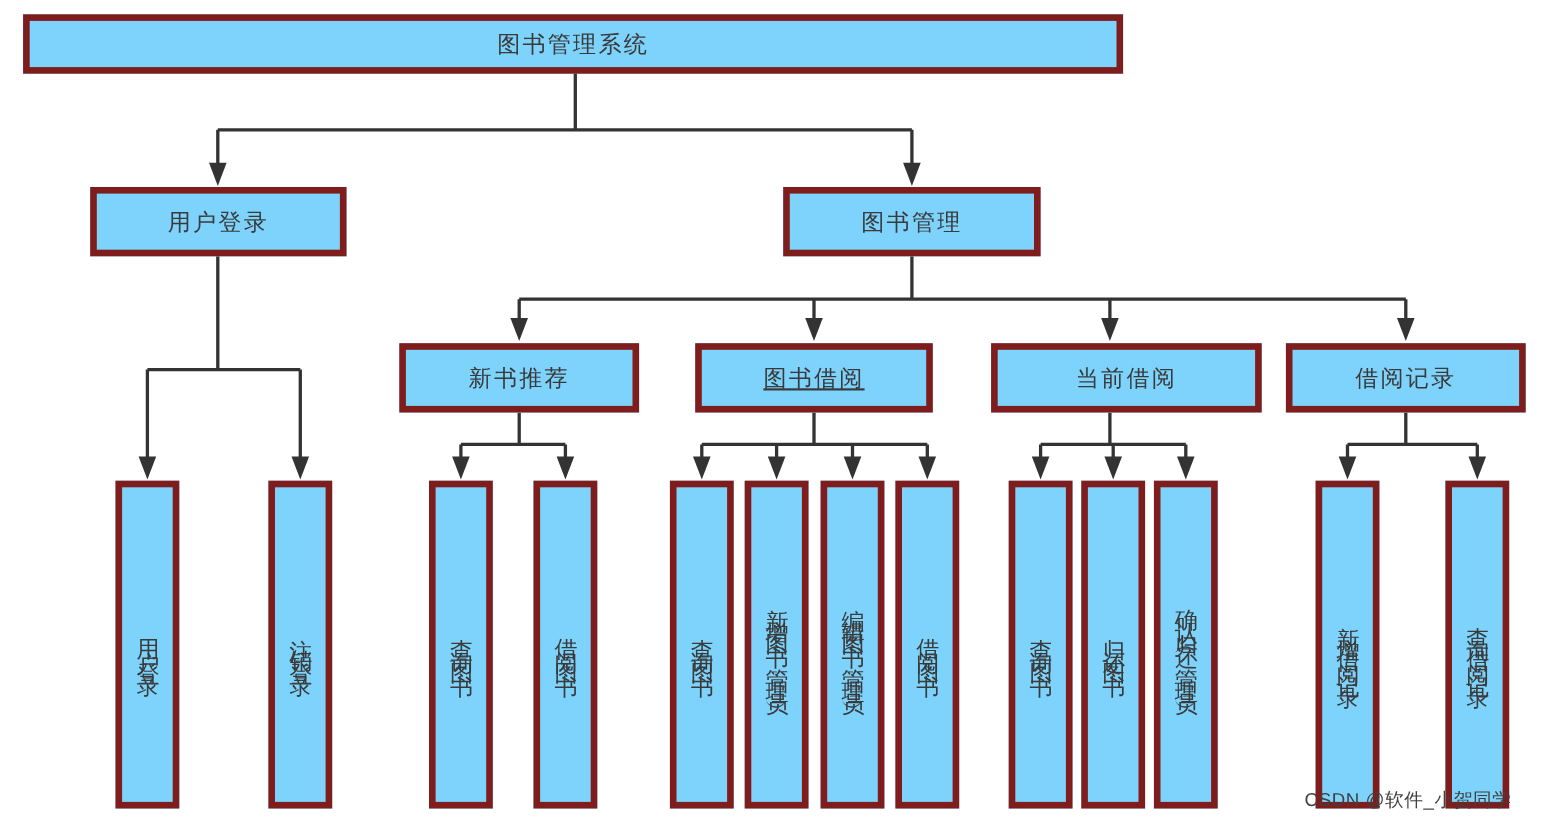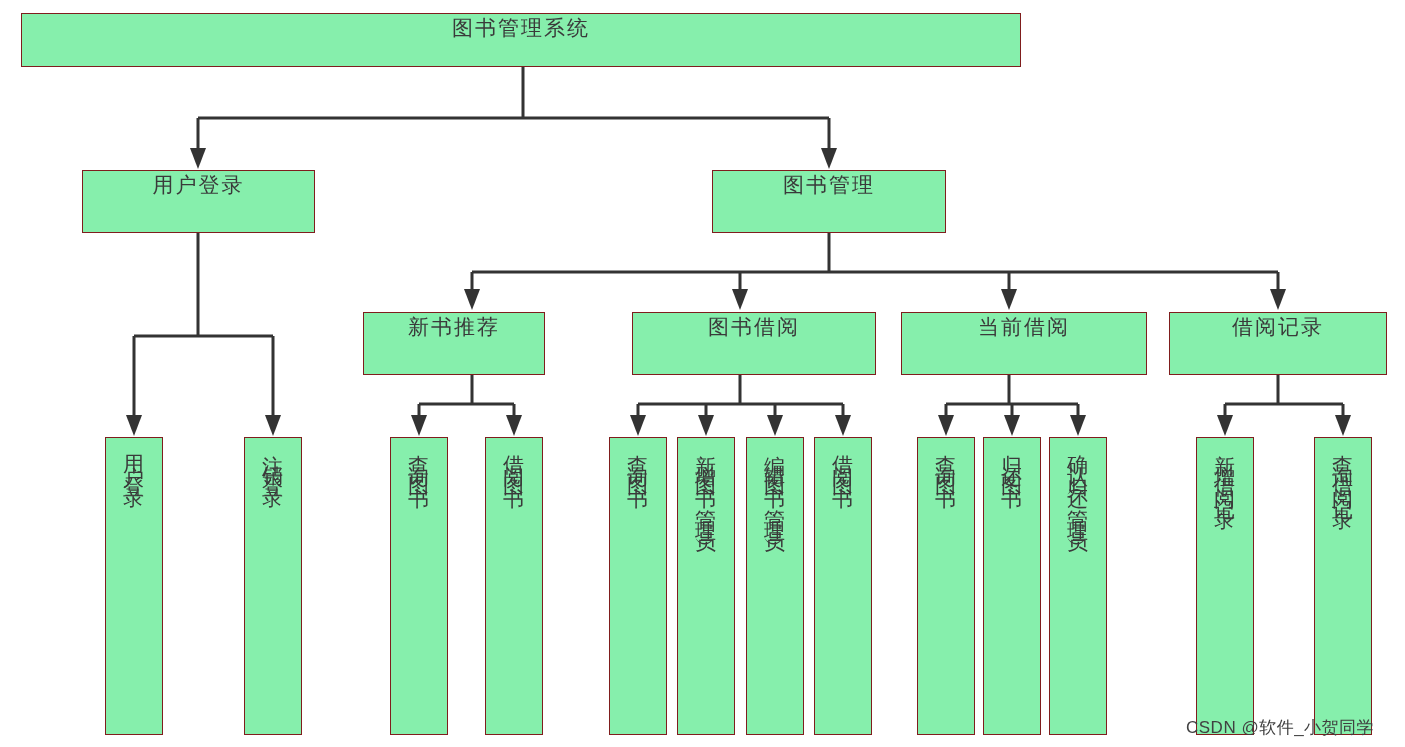--- a/index.html
+++ b/index.html
@@ -3,22 +3,22 @@
 <meta charset="utf-8">
 <style>
   html,body{margin:0;padding:0;}
   body{
     width:1405px;height:747px;position:relative;background:#ffffff;
     font-family:"Liberation Sans","DejaVu Sans",sans-serif;
     overflow:hidden;
   }
   #connectors{position:absolute;left:0;top:0;z-index:0;}
   .node{
-    position:absolute;box-sizing:border-box;background:#86efac;
-    border:1px solid #7f1d1d;display:flex;align-items:flex-start;justify-content:center;
+    position:absolute;box-sizing:border-box;background:#7dd3fc;
+    border:6px solid #7f1d1d;display:flex;align-items:center;justify-content:center;
     z-index:1;color:#3a3a3a;
   }
   .hlabel{font-size:21px;letter-spacing:2px;white-space:nowrap;}
   .vtext{
     writing-mode:vertical-rl;text-orientation:mixed;
     font-size:21px;letter-spacing:11px;line-height:1;white-space:nowrap;
   }
   .leaf{width:58px;top:437px;height:298px;}
   .lvl2{top:170px;height:63px;}
   .lvl3{top:312px;height:63px;}
@@ -74,24 +74,24 @@
   <span class="hlabel">图书管理系统</span>
 </div>
 
 <div class="node lvl2" style="left:82px;width:233px;">
   <span class="hlabel">用户登录</span>
 </div>
 <div class="node lvl2" style="left:712px;width:234px;font-family:Liberation Serif, serif;">
   <span class="hlabel">图书管理</span>
 </div>
 
-<div class="node lvl3" style="left:363px;width:182px;">
+<div class="node lvl3" style="left:363px;width:218px;">
   <span class="hlabel">新书推荐</span>
 </div>
-<div class="node lvl3" style="left:632px;width:244px;">
+<div class="node lvl3" style="left:632px;width:216px;text-decoration:underline;">
   <span class="hlabel">图书借阅</span>
 </div>
 <div class="node lvl3" style="left:901px;width:246px;">
   <span class="hlabel">当前借阅</span>
 </div>
 <div class="node lvl3" style="left:1169px;width:218px;">
   <span class="hlabel">借阅记录</span>
 </div>
 
 <div class="node leaf" style="left:105px;">

